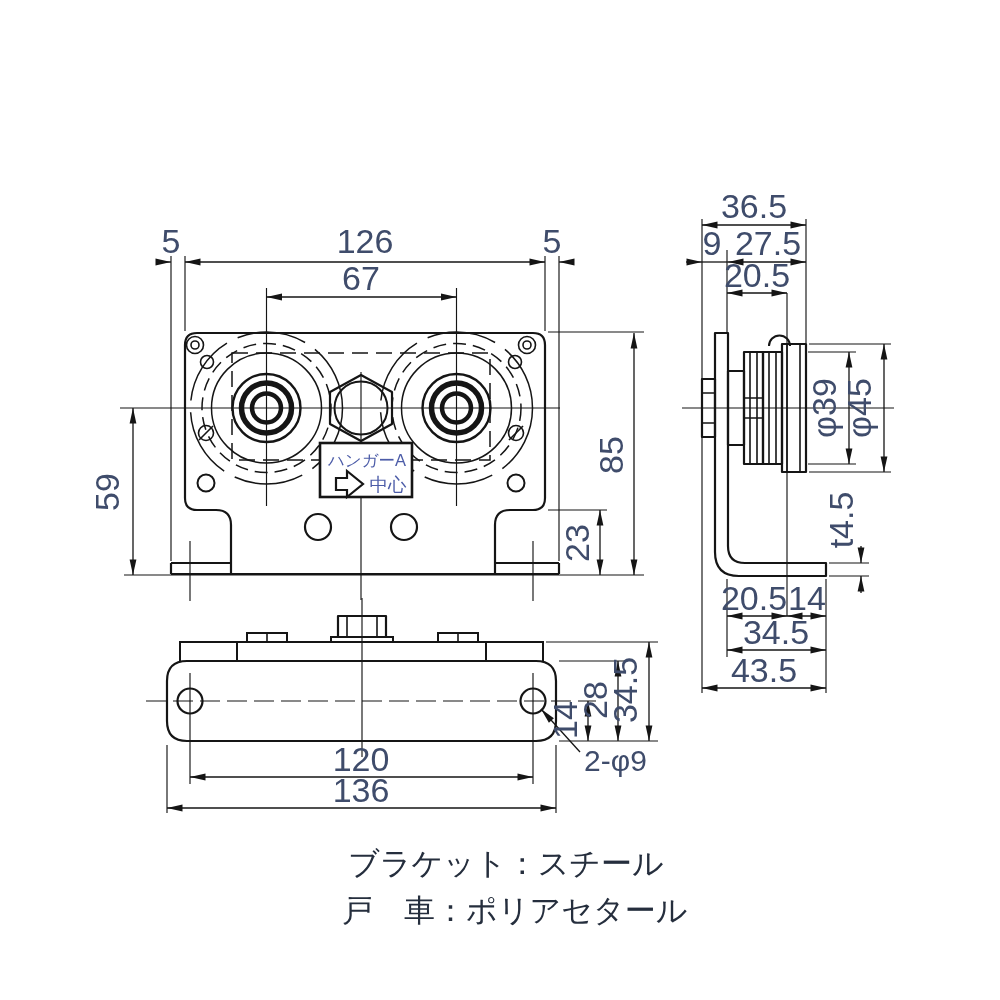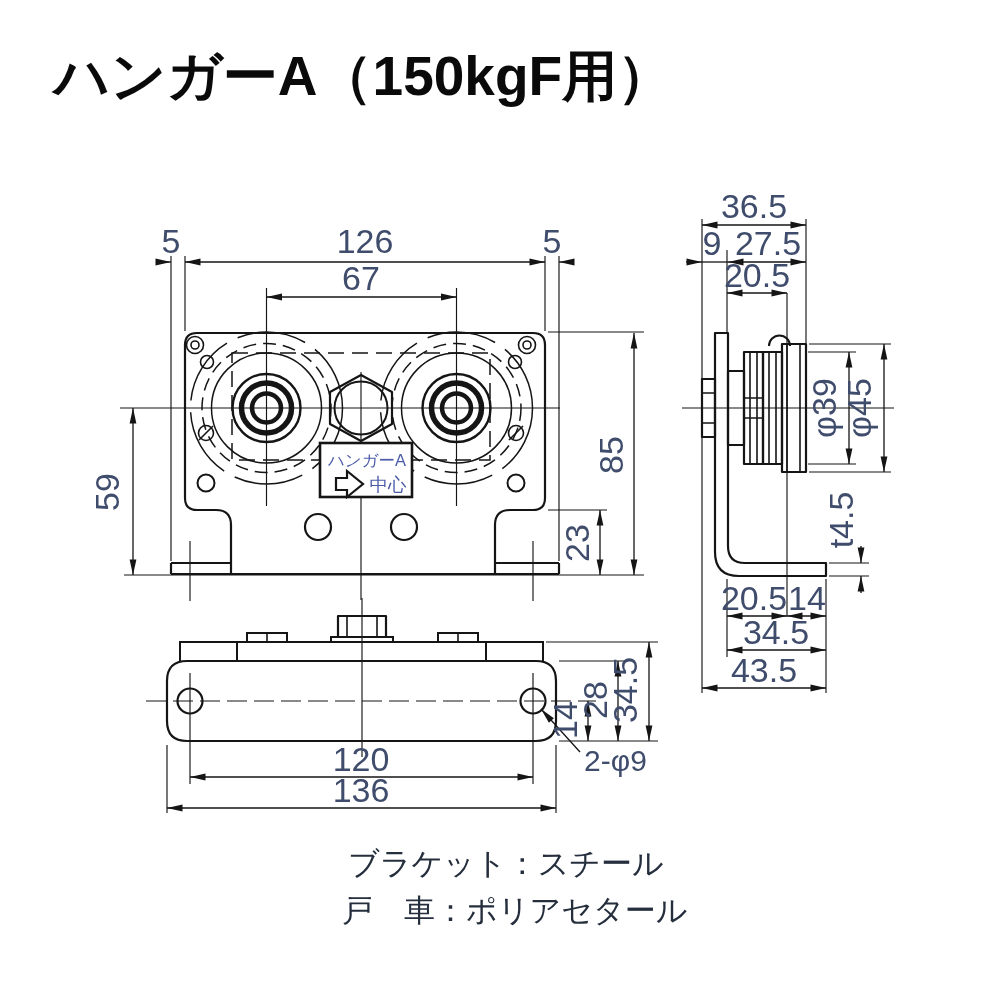--- a/index.html
+++ b/index.html
@@ -27,21 +27,20 @@
   text.d2{fill:var(--dimtxt);font-size:30px;font-family:"Liberation Sans","DejaVu Sans",sans-serif;}
   text.stamp{fill:var(--stamptxt);font-family:"Liberation Sans","DejaVu Sans",sans-serif;}
   text.note{fill:var(--notetxt);font-size:31px;font-family:"Liberation Sans","DejaVu Sans",sans-serif;}
   .mid{text-anchor:middle;}
 </style>
 </head>
 <body>
 
 <div class="page">
 
-  <h1 class="title">ハンガーA（150kgF用）</h1>
 
   <svg width="1000" height="1000" viewBox="0 0 1000 1000">
     <defs>
       <marker id="ar" viewBox="-17 -4.5 19 9" refX="0" refY="0" markerWidth="19" markerHeight="9" markerUnits="userSpaceOnUse" orient="auto-start-reverse">
         <path d="M0,0 L-15.5,3.4 L-15.5,-3.4 Z" fill="#151515"></path>
       </marker>
     </defs>
 
     <g>
 

